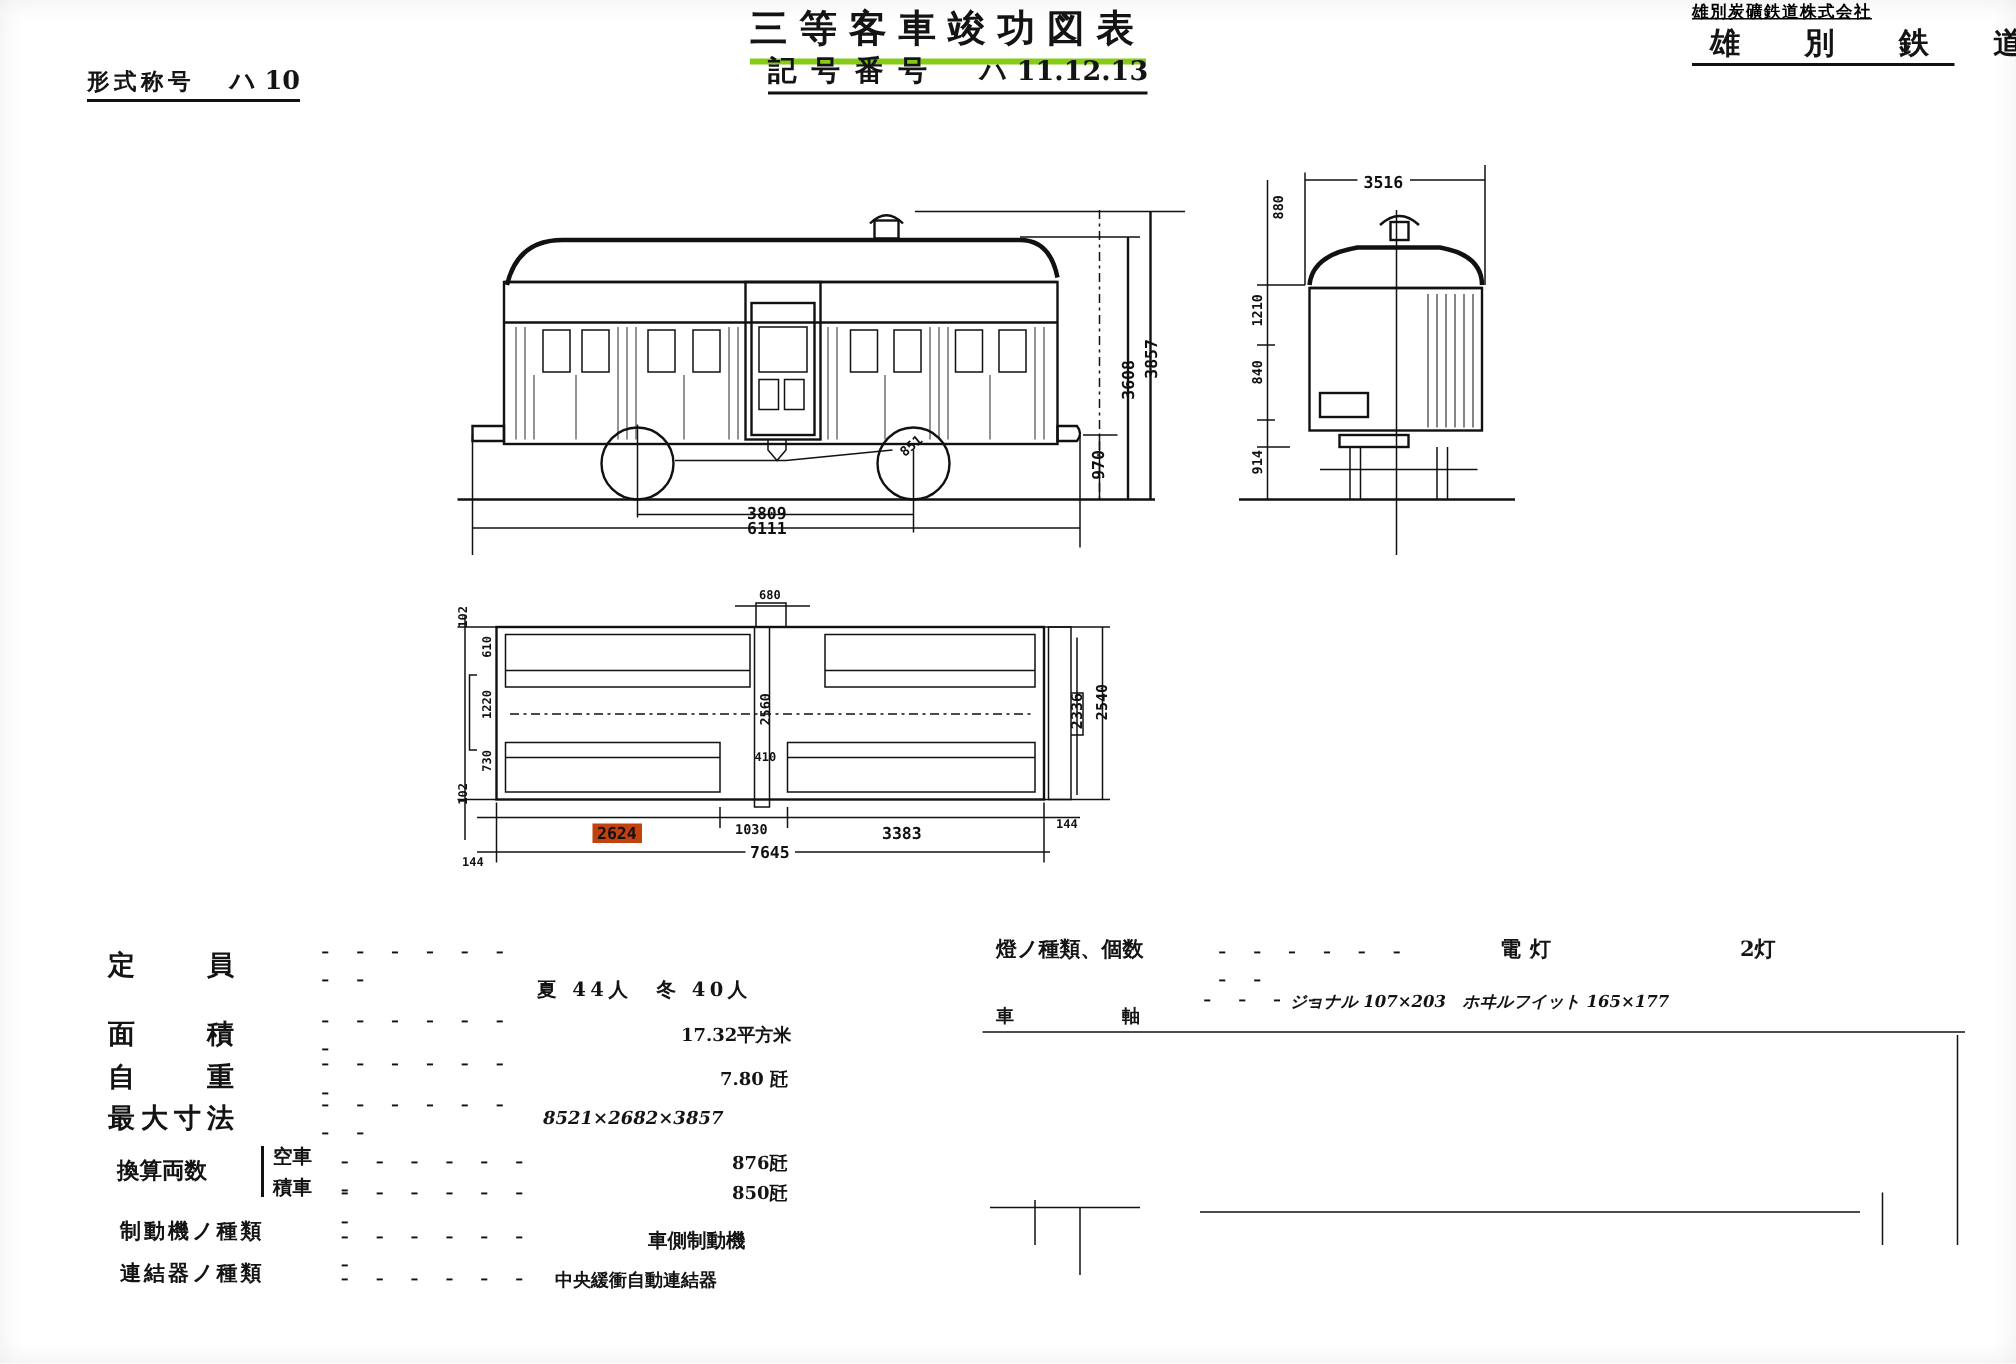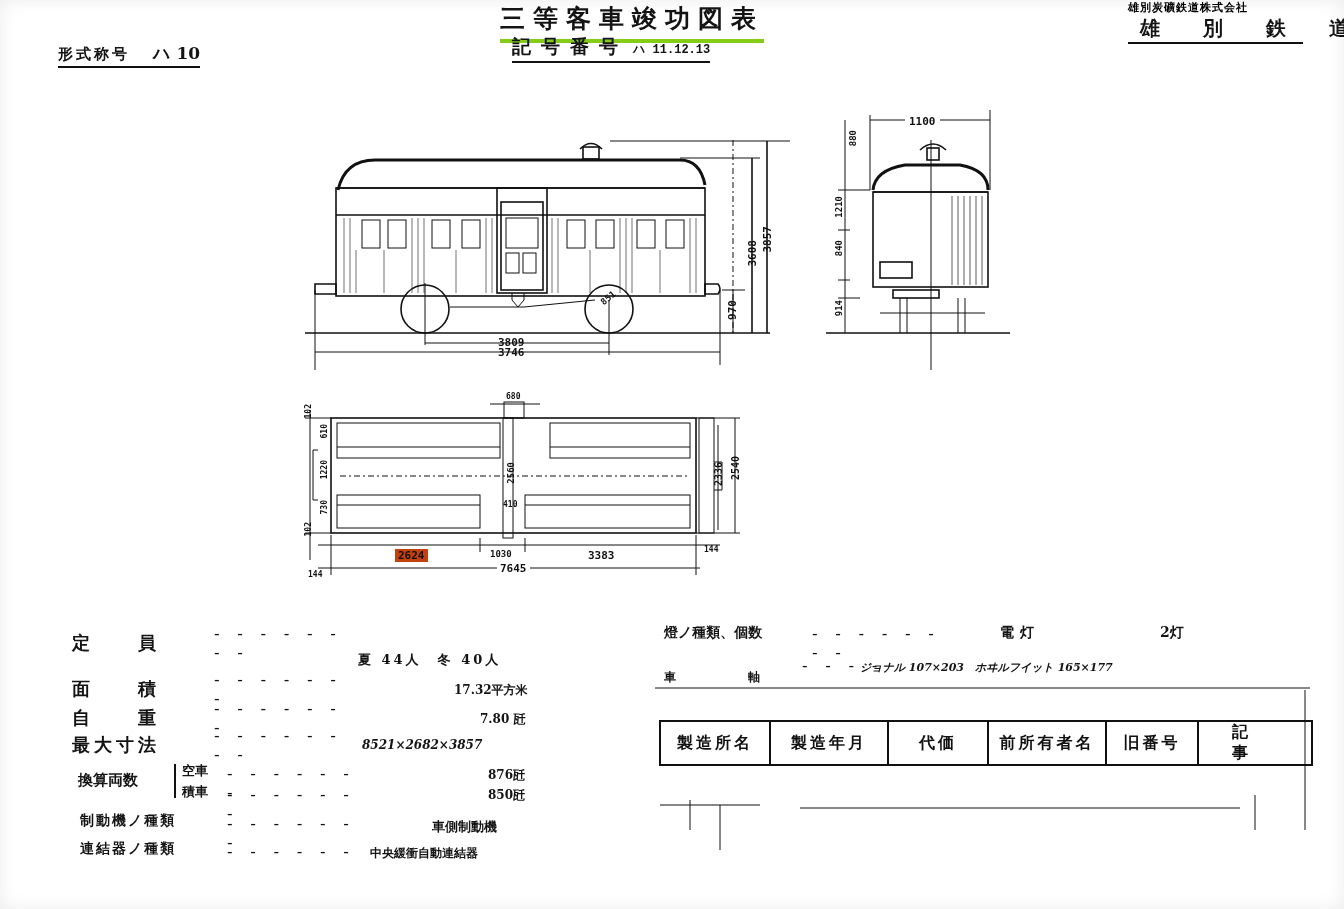--- a/index.html
+++ b/index.html
@@ -27,28 +27,28 @@
   table.hist td { border: 2px solid #111; font-family: "DejaVu Serif", serif; font-weight: bold; text-align: center; padding: 0 4px; }
   table.hist tr.head td { height: 28px; font-size: 16px; letter-spacing: 3px; }
   table.hist tr.body td { height: 34px; font-size: 12px; }
 </style>
 </head>
 <body>
 
 <div class="abs hw ul" style="left:500px; top:2px; font-size:25px; letter-spacing:8px;">三等客車竣功図表</div>
 <div class="abs" style="left:512px; top:34px; border-bottom:2px solid #111; padding-bottom:1px;">
   <span class="hw" style="font-size:19px; letter-spacing:10px;">記号番号</span>
-  <span class="hw" style="font-size:12px; font-family:Liberation Mono, monospace;">ハ 11.12.13</span>
+  <span class="hw" style="font-size:18px; margin-left:20px;">ハ 11.12.13</span>
 </div>
 <div class="abs" style="left:58px; top:42px; border-bottom:2px solid #111; padding-bottom:1px;">
   <span class="hw" style="font-size:15px; letter-spacing:3px;">形式称号</span>
   <span class="hw" style="font-size:17px; margin-left:18px; ">ハ 10</span>
 </div>
 <div class="abs" style="left:1128px; top:0px; width:175px; border-bottom:2px solid #111;">
-  <div class="hw" style="font-size:11px; letter-spacing:1px; color:#000;">雄別炭礦鉄道株式会社</div>
+  <div class="hw" style="font-size:11px; letter-spacing:1px; color:#000;text-decoration:underline;">雄別炭礦鉄道株式会社</div>
   <div class="hw" style="font-size:20px; letter-spacing:18px; margin-left:12px;">雄 別 鉄 道</div>
 </div>
 
 <svg class="abs" style="left:0; top:0;" width="1344" height="909" viewBox="0 0 1344 909">
 
   <g>
     <path class="thick" d="M338 190 Q345 160 375 160 L680 160 Q700 160 705 185"></path>
     <line class="ln" x1="336" y1="188" x2="705" y2="188"></line>
     <line class="ln" x1="336" y1="215" x2="705" y2="215"></line>
     <rect class="ln" x="336" y="188" width="369" height="108"></rect>
@@ -187,27 +187,27 @@
   <line class="thin" x1="655" y1="688" x2="1310" y2="688"></line>
   <line class="thin" x1="1305" y1="690" x2="1305" y2="830"></line>
   <line class="thin" x1="660" y1="805" x2="760" y2="805"></line>
   <line class="thin" x1="690" y1="800" x2="690" y2="830"></line>
   <line class="thin" x1="720" y1="805" x2="720" y2="850"></line>
   <line class="thin" x1="800" y1="808" x2="1240" y2="808"></line>
   <line class="thin" x1="1255" y1="795" x2="1255" y2="830"></line>
 </svg>
 
 <div class="abs dim" style="left:498px; top:336px;">3809</div>
-<div class="abs dim" style="left:498px; top:346px;">3746</div>
+<div class="abs dim" style="left:498px; top:346px;">6111</div>
 <div class="abs dim vert" style="left:746px; top:240px;">3608</div>
 <div class="abs dim vert" style="left:761px; top:226px;">3857</div>
 <div class="abs dim vert" style="left:726px; top:300px;">970</div>
 <div class="abs dim" style="left:600px; top:293px; font-size:9px; transform:rotate(-40deg);">851</div>
 
-<div class="abs dim" style="left:905px; top:115px; background:#fff; padding:0 4px;">1100</div>
+<div class="abs dim" style="left:905px; top:115px; background:#fff; padding:0 4px;">3516</div>
 <div class="abs dim vert" style="left:848px; top:130px; font-size:9px;">880</div>
 <div class="abs dim vert" style="left:834px; top:196px; font-size:9px;">1210</div>
 <div class="abs dim vert" style="left:834px; top:240px; font-size:9px;">840</div>
 <div class="abs dim vert" style="left:834px; top:300px; font-size:9px;">914</div>
 
 <div class="abs dim" style="left:395px; top:549px; background:#c2410c; padding:0 3px;">2624</div>
 <div class="abs dim" style="left:490px; top:549px; background:#fff; font-size:9px;">1030</div>
 <div class="abs dim" style="left:585px; top:549px; background:#fff; padding:0 3px;">3383</div>
 <div class="abs dim" style="left:497px; top:562px; background:#fff; padding:0 3px;">7645</div>
 <div class="abs dim vert" style="left:713px; top:462px; font-size:10px;">2336</div>
@@ -270,24 +270,16 @@
 <div class="abs spec-dash" style="left:810px; top:624px;">- - - - - - - -</div>
 <div class="abs hw" style="left:1000px; top:624px; font-size:14px; letter-spacing:6px;">電灯</div>
 <div class="abs hw" style="left:1160px; top:624px; font-size:14px;">2灯</div>
 
 <div class="abs hw" style="left:664px; top:656px; font-size:12px; letter-spacing:30px;margin-top:13px;">車　軸</div>
 <div class="abs spec-dash" style="left:800px; top:656px;">- - - -</div>
 <div class="abs hw" style="left:860px; top:660px; font-size:11px; font-style:italic;">ジョナル 107×203　ホヰルフイット 165×177</div>
 
 <table class="hist">
   <tbody>
-      <tr class="head">
-    <td style="width:100px;">製造所名</td>
-    <td style="width:108px;">製造年月</td>
-    <td style="width:90px;">代価</td>
-    <td style="width:108px;">前所有者名</td>
-    <td style="width:82px;">旧番号</td>
-    <td style="letter-spacing:30px;">記　事</td>
-  </tr>
 </tbody>
   </table>
 
 <div class="page-edge"></div>
 
 </body></html>

